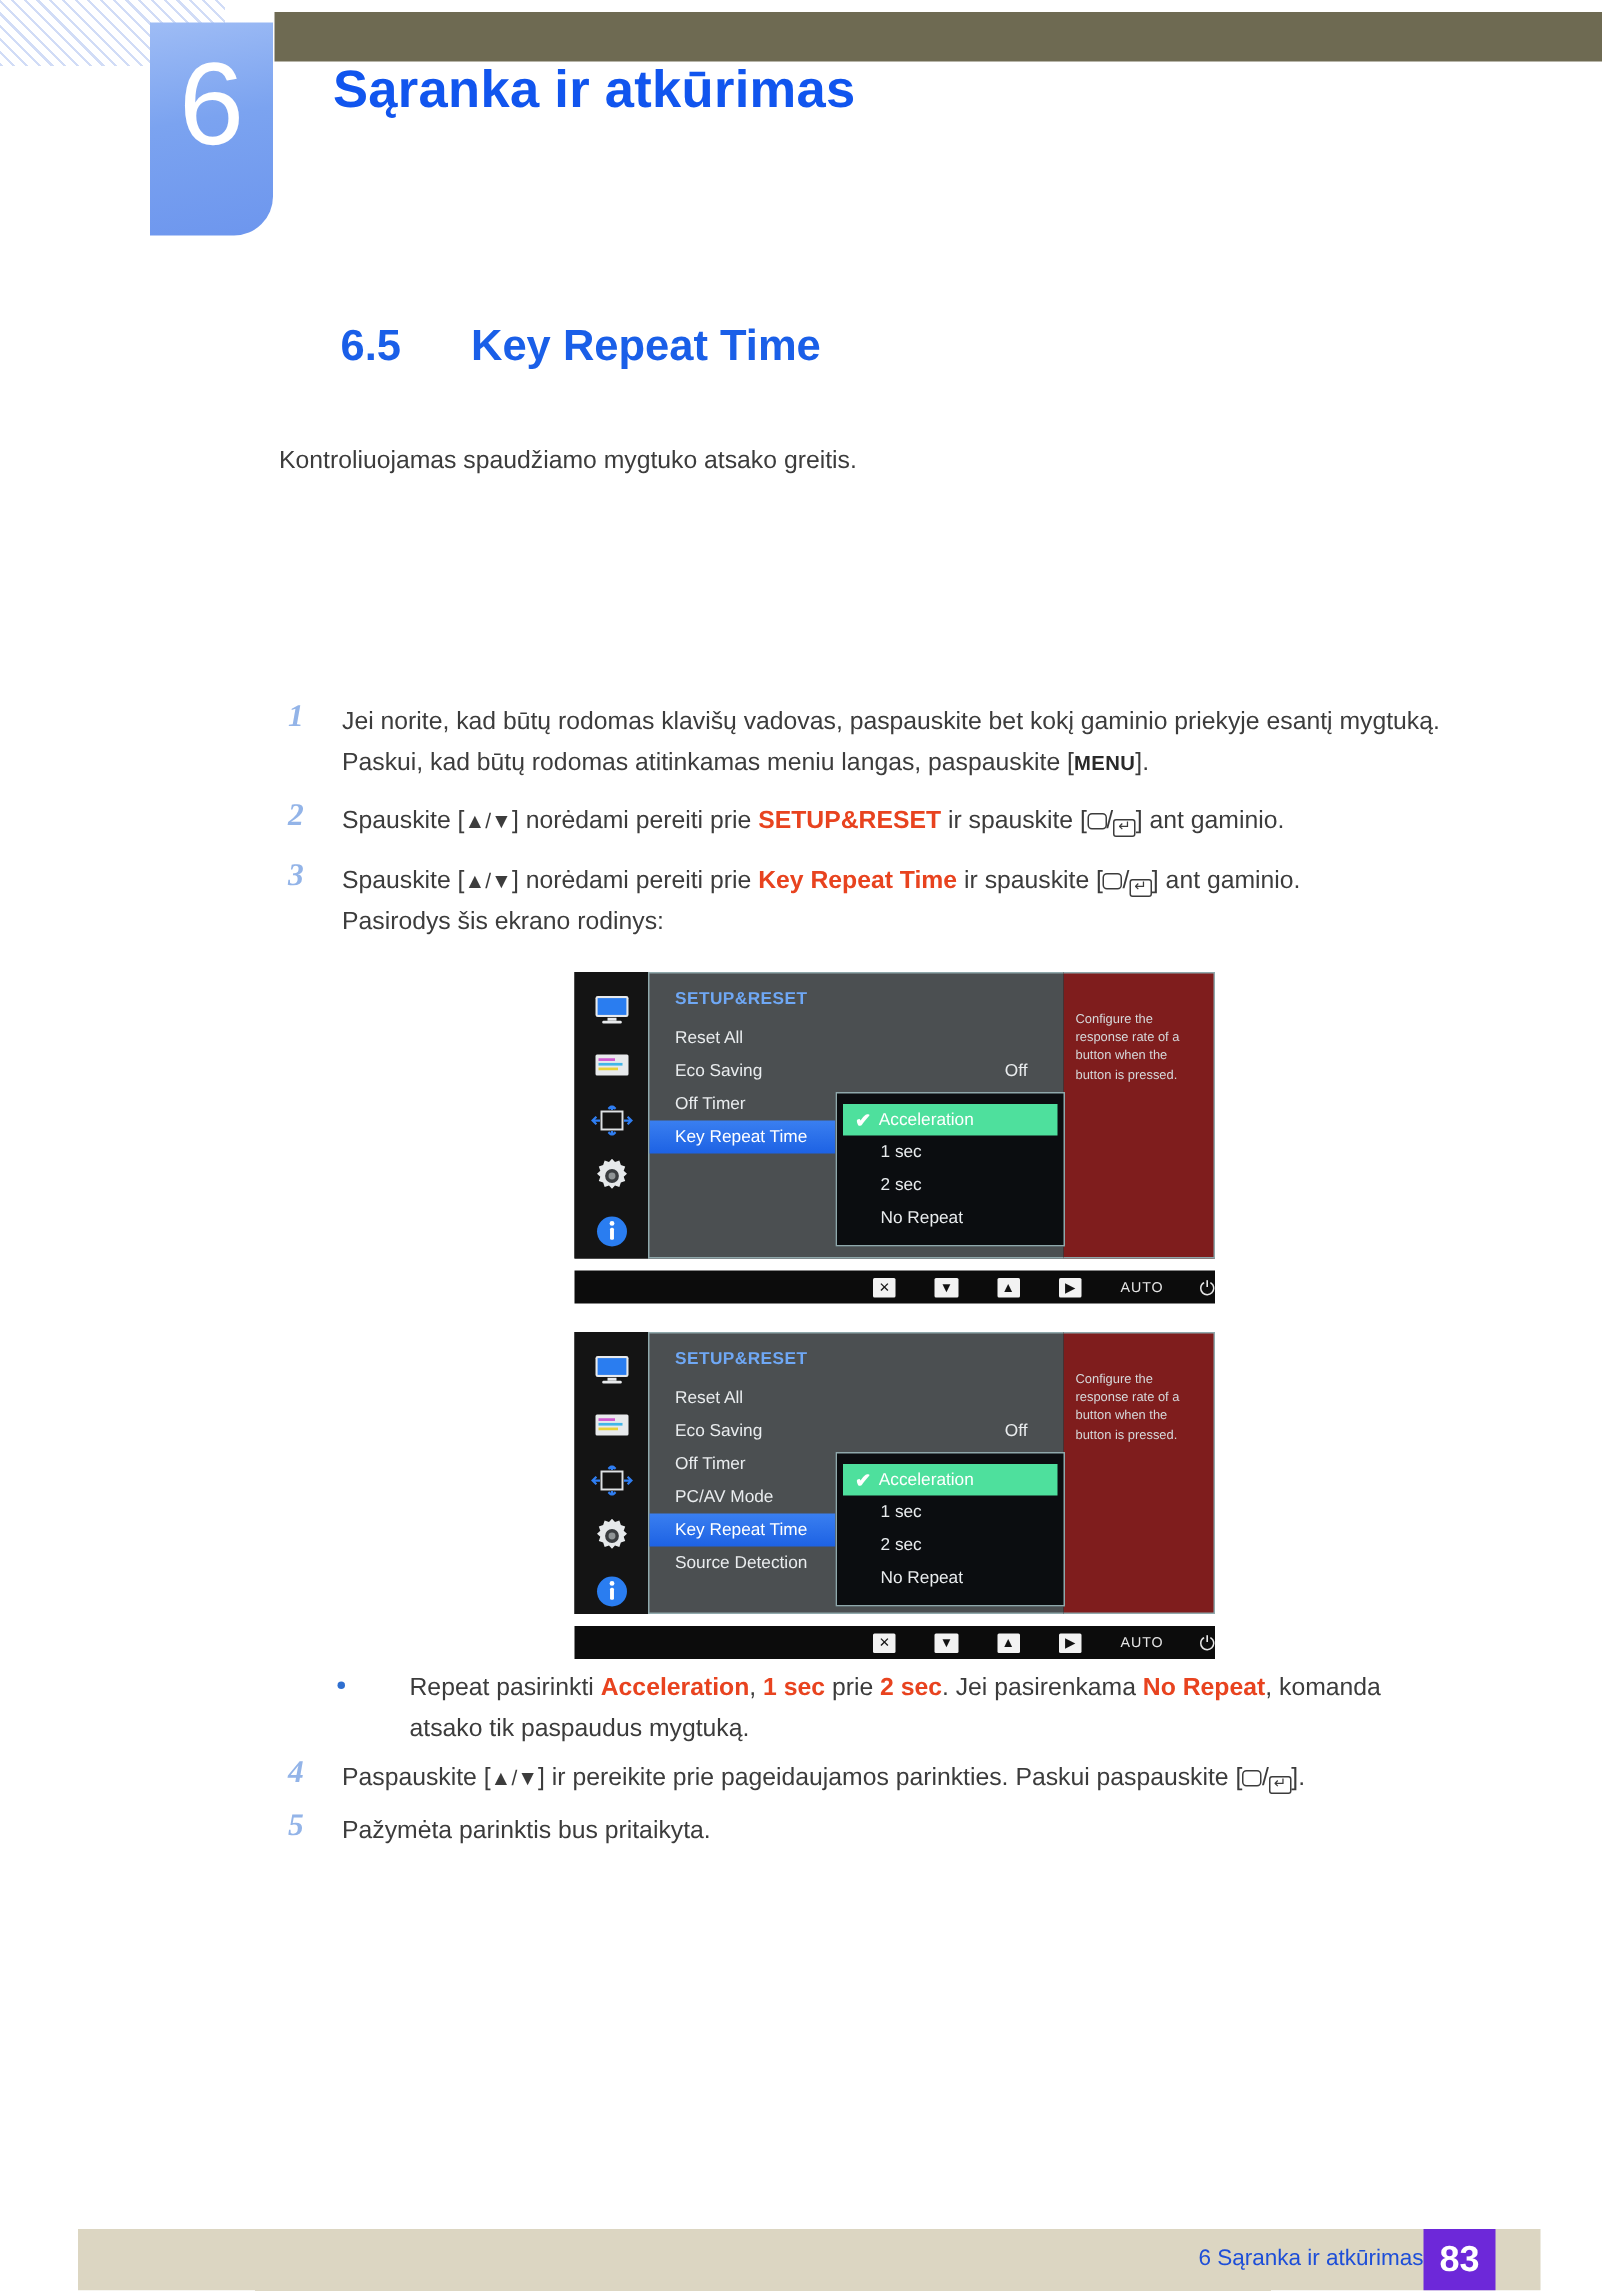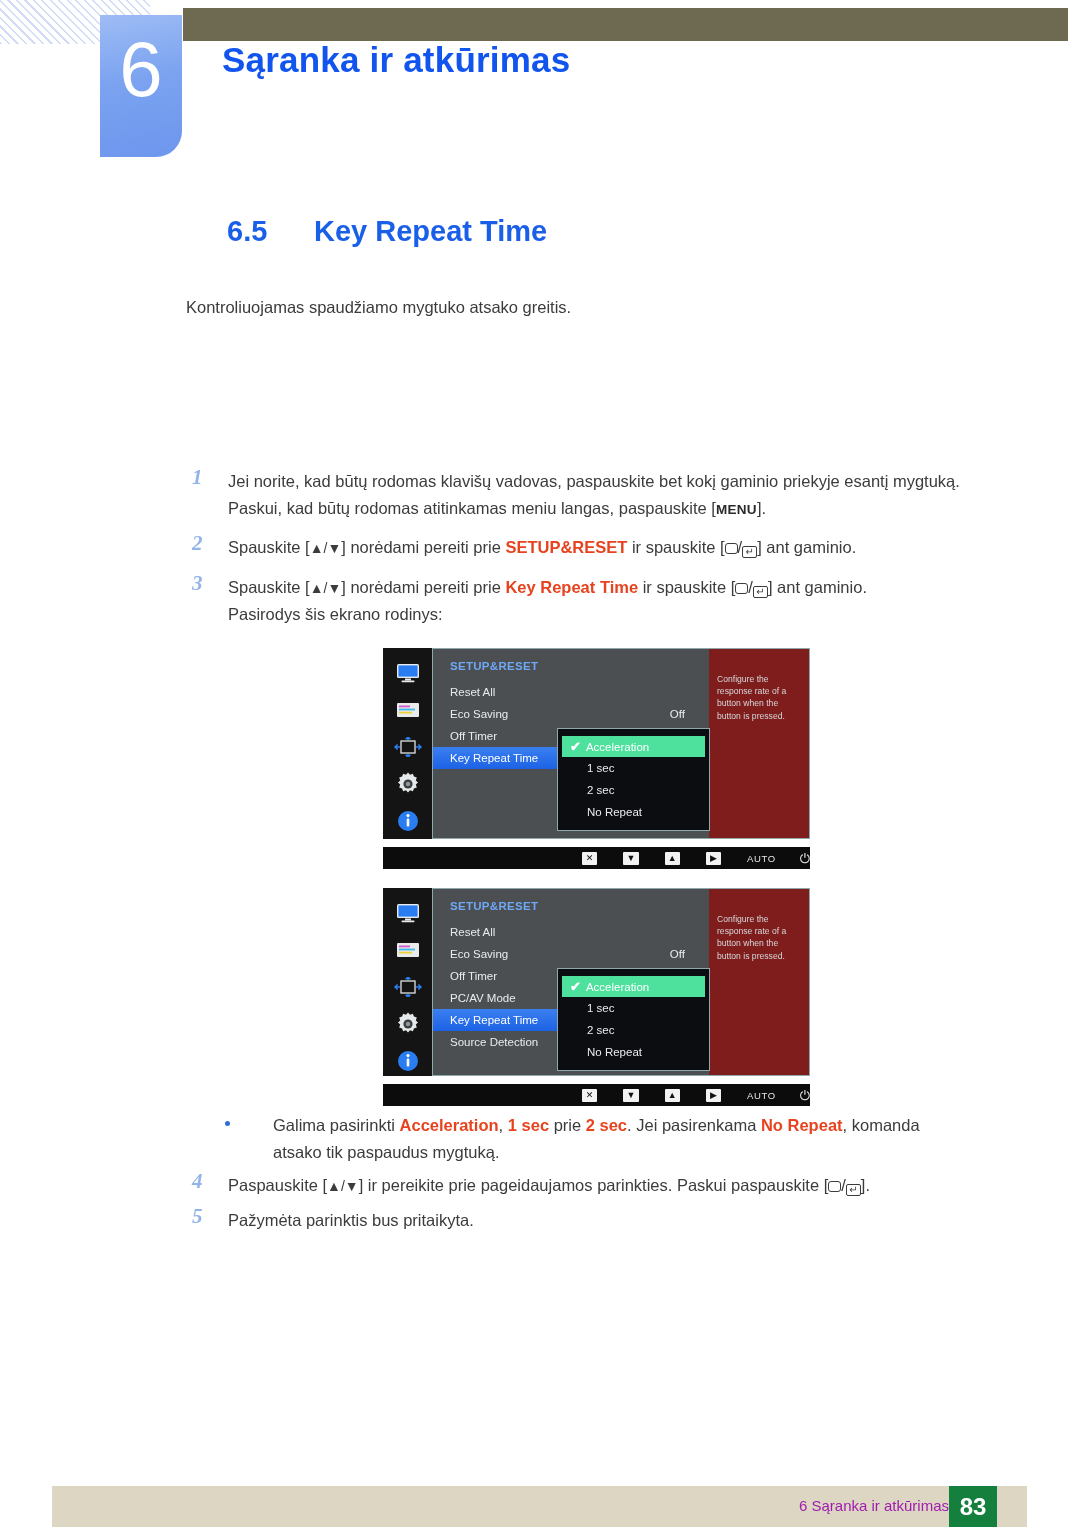--- a/index.html
+++ b/index.html
@@ -171,25 +171,25 @@
 
   .steps2 { position: absolute; left: 186px; top: 1172px; width: 820px; }
 
   
   .footer {
     position: absolute; left: 52px; top: 1486px; width: 975px; height: 41px;
     background: #dcd6c2;
   }
   .footer-text {
     position: absolute; right: 78px; top: 11px;
-    color: #a21caf; font-size: 15px;
+    color: #1d4ed8; font-size: 15px;
   }
   .footer-page {
     position: absolute; right: 30px; top: 0; width: 48px; height: 41px;
-    background: #15803d; color:#fff; font-size: 24px; font-weight: bold;
+    background: #6d28d9; color:#fff; font-size: 24px; font-weight: bold;
     display:flex; align-items:center; justify-content:center;
   }
 </style>
 </head>
 <body>
 
 <div class="page">
 
   <div class="hdr-stripes"></div>
   <div class="hdr-olivebar"></div>
@@ -420,21 +420,21 @@
       <div class="bb-key">▲</div>
       <div class="bb-key">▶</div>
       <div class="bb-auto">AUTO</div>
       <div class="bb-pwr">⏻</div>
     </div>
   </div>
 
   <div class="bullet-note">
     <div class="bullet-dot"></div>
     <div class="bullet-text">
-      <span>Galima pasirinkti </span><span class="kw">Acceleration</span><span>, </span><span class="kw">1 sec</span><span> prie </span><span class="kw">2 sec</span><span>. Jei pasirenkama </span><span class="kw">No Repeat</span><span>, komanda</span><br>
+      <span>Repeat pasirinkti </span><span class="kw">Acceleration</span><span>, </span><span class="kw">1 sec</span><span> prie </span><span class="kw">2 sec</span><span>. Jei pasirenkama </span><span class="kw">No Repeat</span><span>, komanda</span><br>
       <span>atsako tik paspaudus mygtuką.</span>
     </div>
   </div>
 
   <div class="steps2">
     <div class="step" style="margin-bottom:8px;">
       <span class="step-num">4</span>
       <div class="step-line">
         <span>Paspauskite [</span><span class="tri">▲/▼</span><span>] ir pereikite prie pageidaujamos parinkties. Paskui paspauskite [</span><span class="glyph-box"></span><span>/</span><span class="glyph-enter">↵</span><span>].</span>
       </div>

